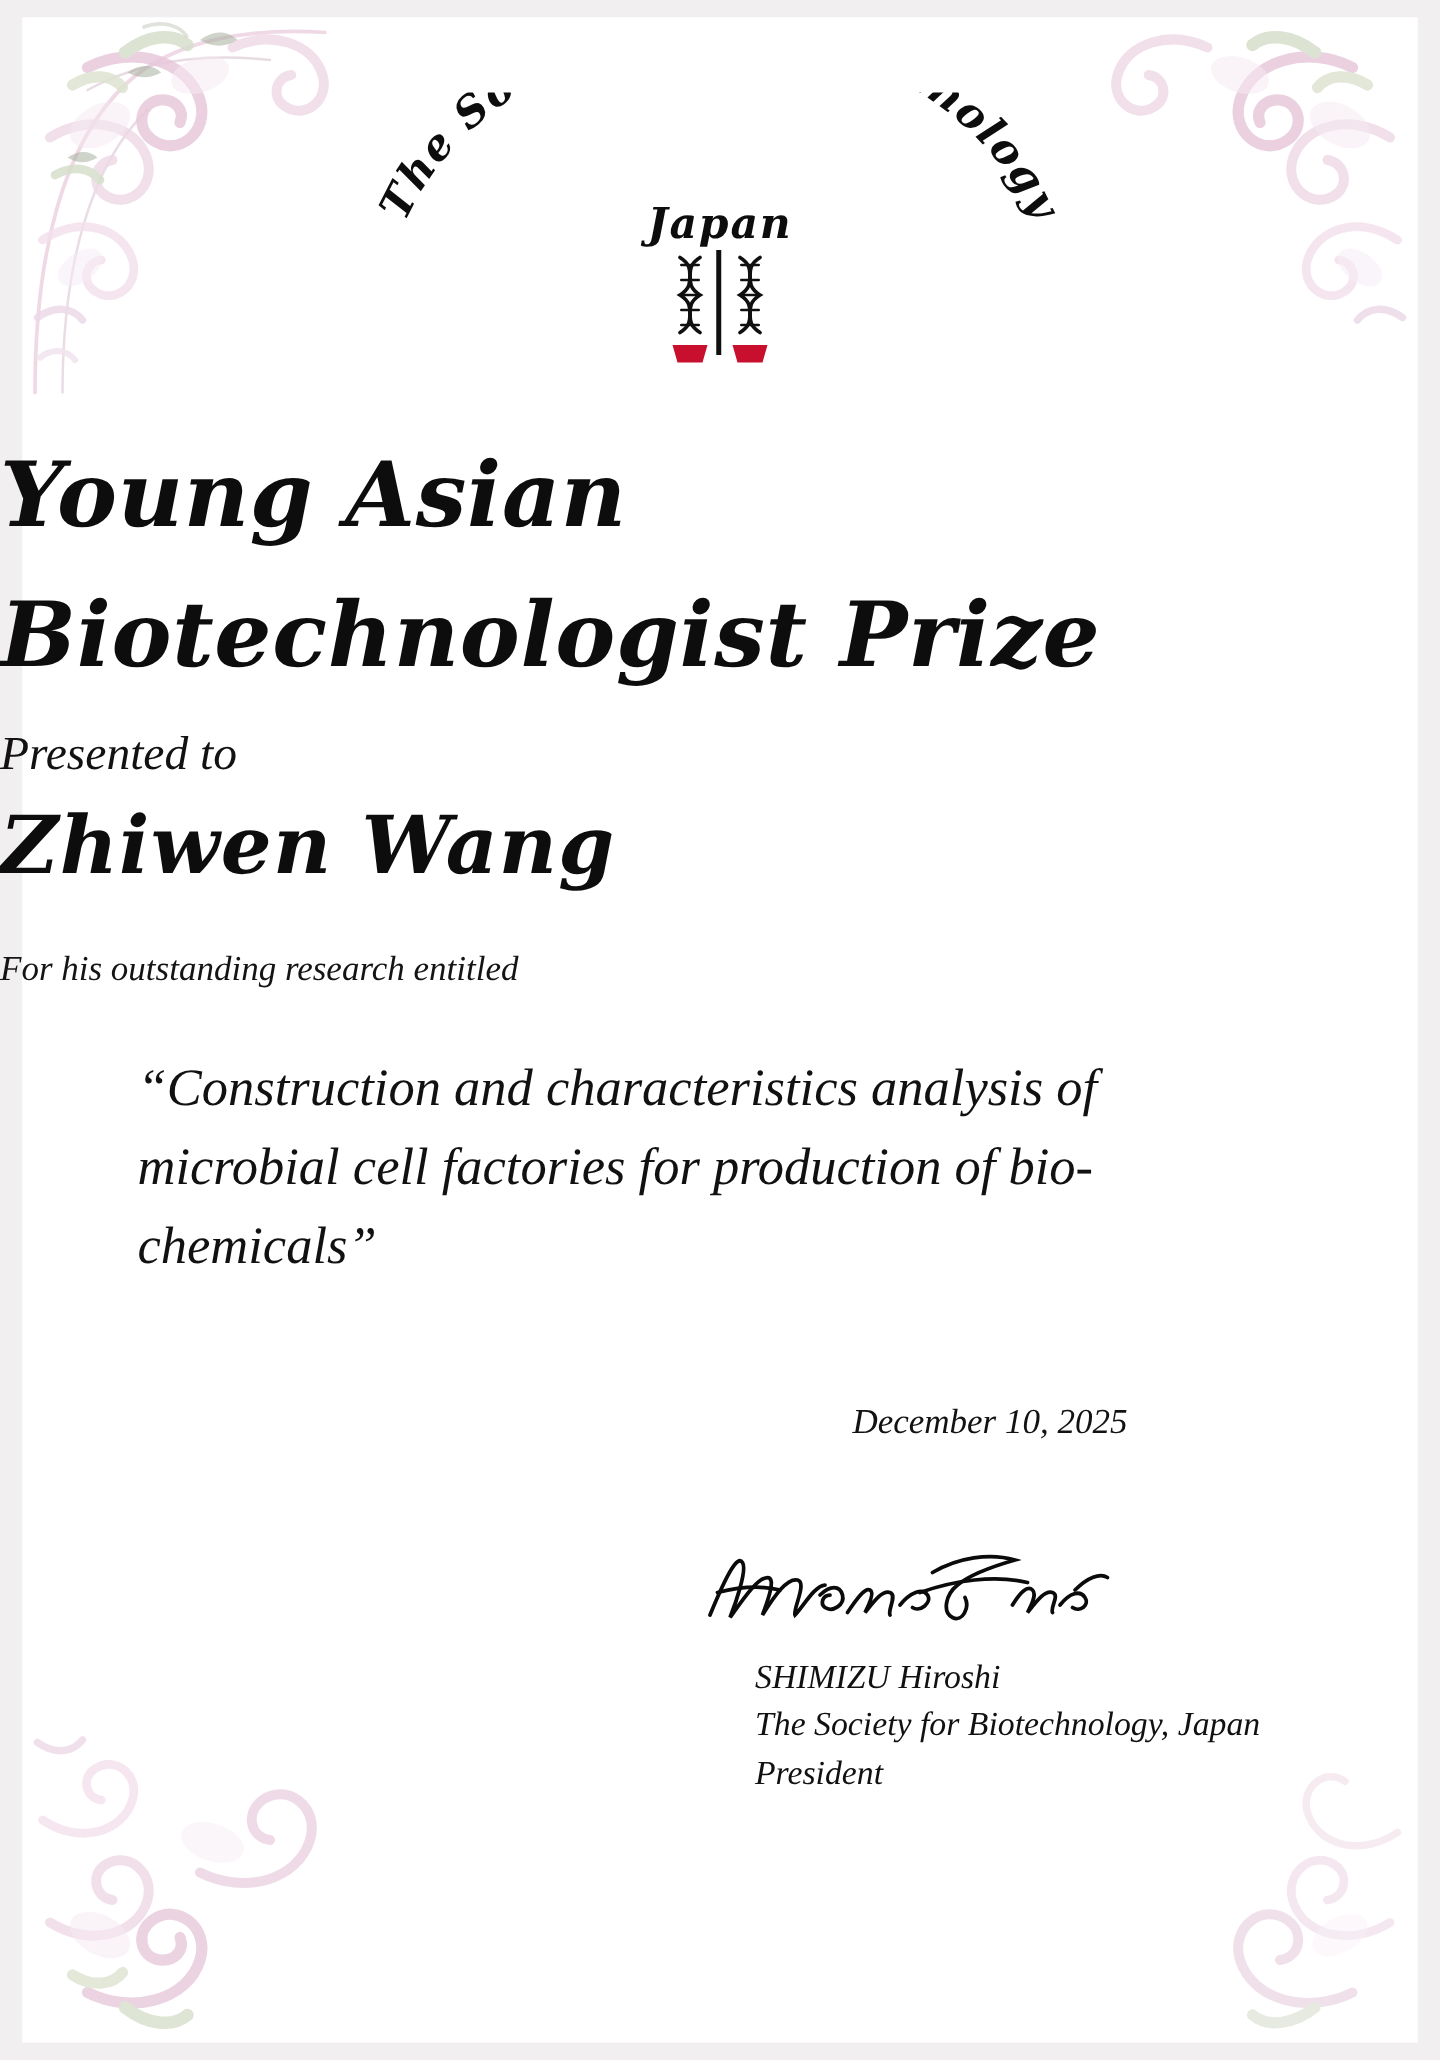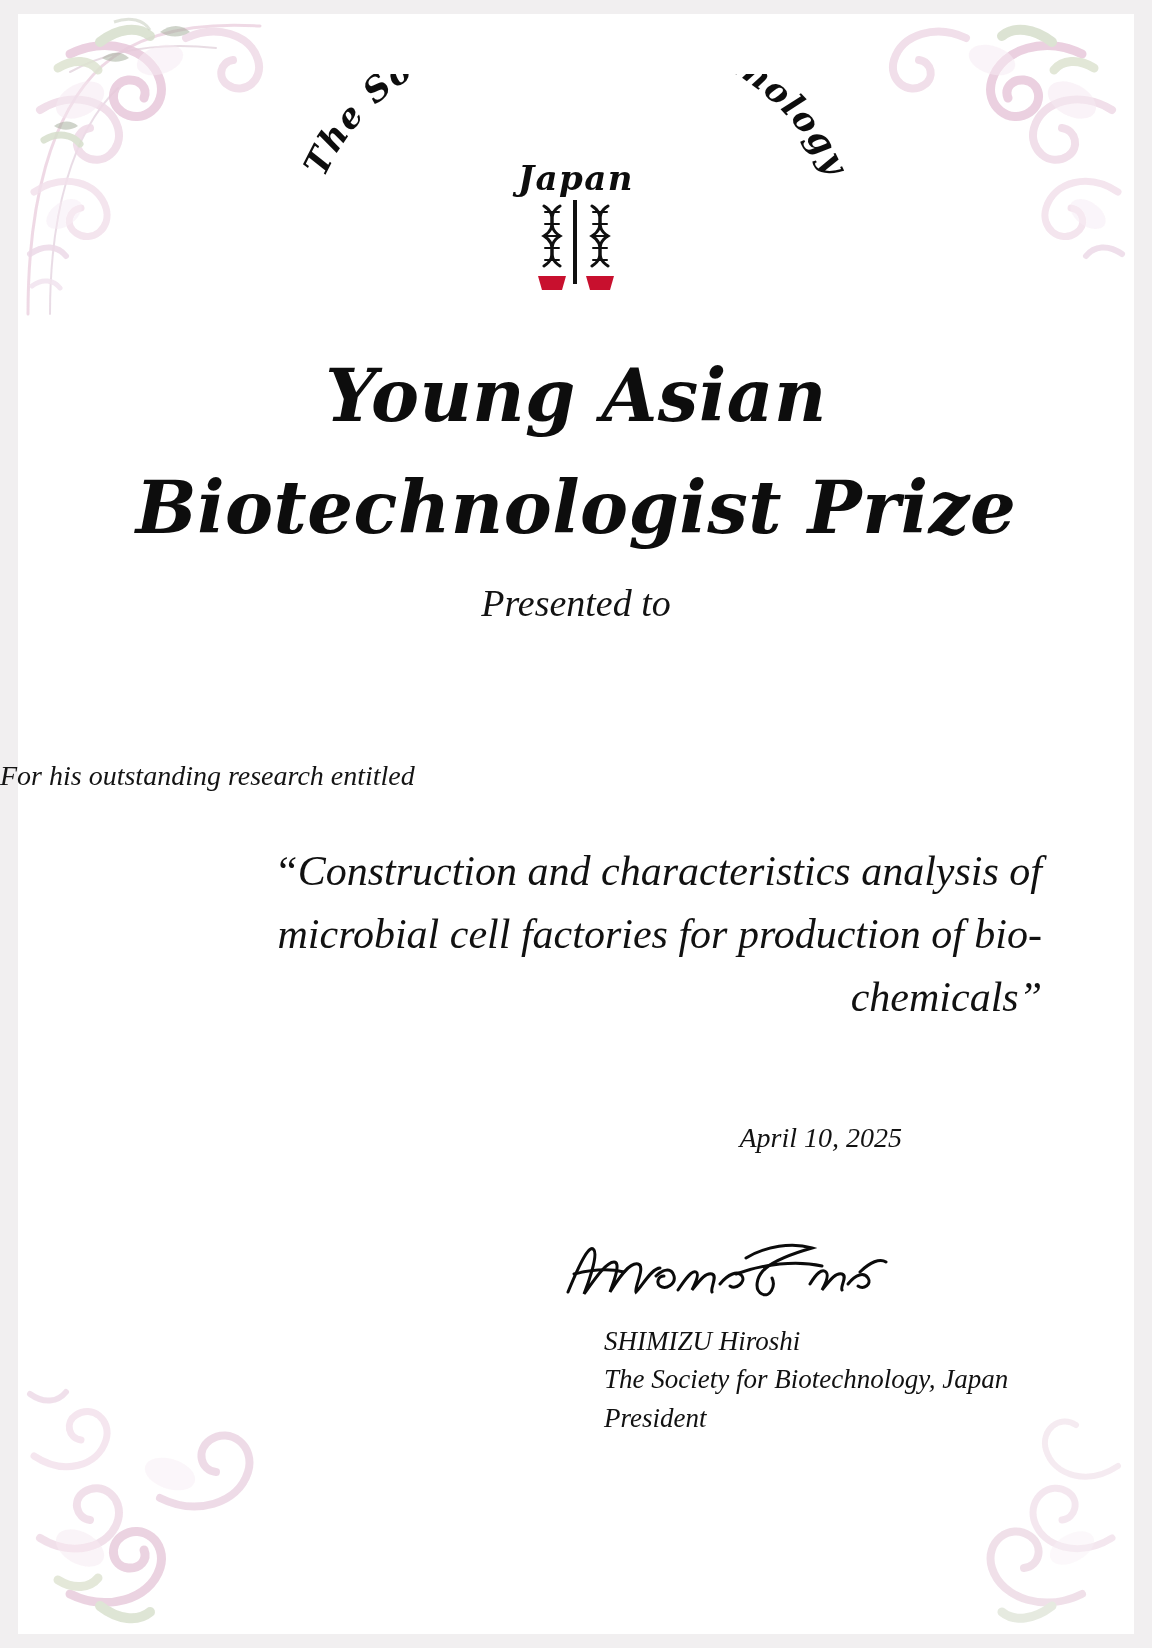--- a/index.html
+++ b/index.html
@@ -71,21 +71,21 @@
     top: 196px;
     display: flex;
     justify-content: center;
   }
 
   
   .title-block {
     position: absolute;
     left: 0; right: 0;
     top: 340px;
-    text-align: center;
+    text-align: left;
   }
   .award-title {
     font-family: "DejaVu Serif", serif;
     font-style: italic;
     font-weight: bold;
     font-size: 72px;
     line-height: 1.55;
     letter-spacing: 0.5px;
     color: #0d0d0d;
   }
@@ -114,21 +114,21 @@
     font-style: italic;
     font-size: 28px;
     color: #141414;
   }
 
   .research-title {
     position: absolute;
     left: 110px;
     right: 110px;
     top: 840px;
-    text-align: right;
+    text-align: left;
     font-family: "Liberation Serif", serif;
     font-style: italic;
     font-size: 42px;
     line-height: 1.5;
     color: #111111;
   }
 
   
   .date {
     position: absolute;
@@ -278,27 +278,28 @@
 
       <path d="M22 80 H50 L46 94 H26 Z" fill="#c8102e"></path>
       <path d="M70 80 H98 L94 94 H74 Z" fill="#c8102e"></path>
     </svg>
   </div>
 
   <div class="title-block">
     <div class="award-title">Young Asian</div>
     <div class="award-title">Biotechnologist Prize</div>
     <div class="presented-to">Presented to</div>
+    <div class="recipient">Zhiwen Wang</div>
   </div>
 
   <div class="research-lead">For his outstanding research entitled</div>
 
   <div class="research-title">“Construction and characteristics analysis of microbial cell factories for production of bio-chemicals”</div>
 
-  <div class="date">April 10, 2025</div>
+  <div class="date">December 10, 2025</div>
 
   <div class="signature">
     <svg viewBox="0 0 330 90" width="330" height="90">
       <g fill="none" stroke="#0b0b0b" stroke-width="3" stroke-linecap="round">
         <path d="M8 64 C22 30 30 16 34 22 C38 28 28 56 24 66 C34 52 46 34 54 34 C62 34 52 58 50 64
                  C60 48 70 34 78 36 C86 38 74 60 76 64 C82 58 92 40 100 40"></path>
         <path d="M14 46 C30 42 48 40 64 44"></path>
         <path d="M96 48 C104 40 112 40 114 48 C116 56 106 62 100 58 C96 55 98 48 104 48"></path>
         <path d="M118 62 C126 50 132 42 136 44 C140 46 134 58 132 62 C140 52 146 44 152 46 C158 48 150 60 152 64"></path>
         <path d="M160 56 C168 46 178 42 182 48 C186 54 176 62 170 58"></path>

